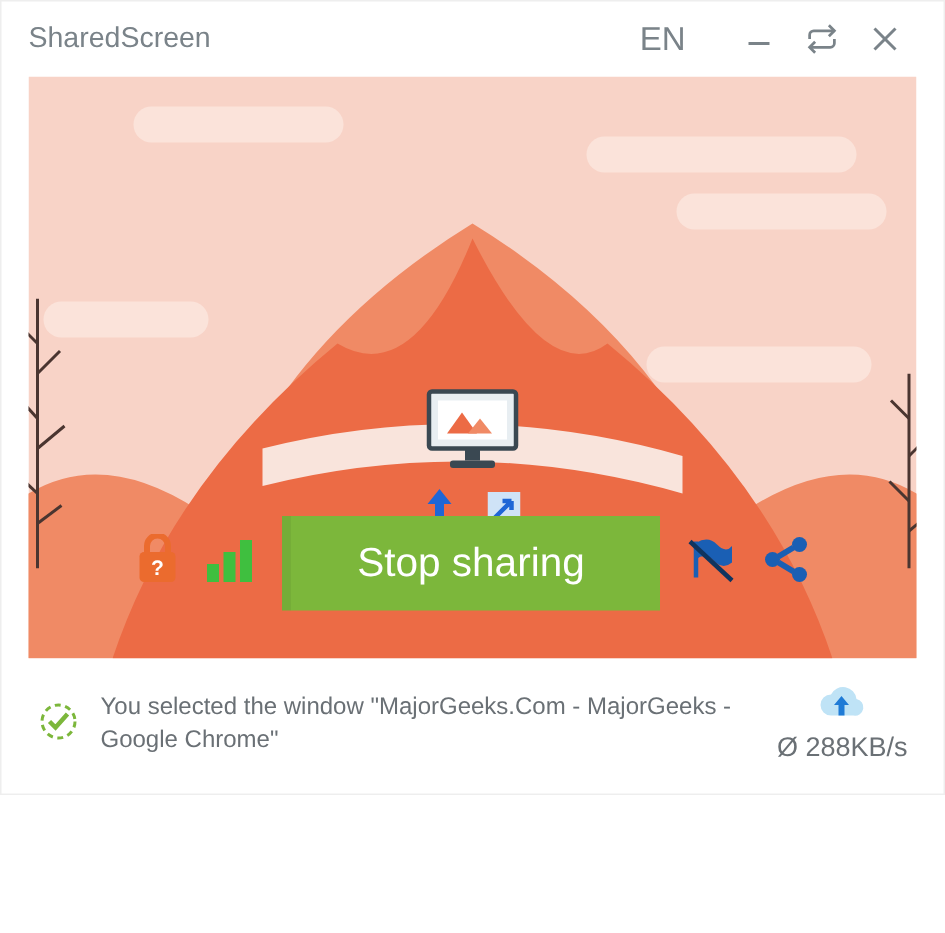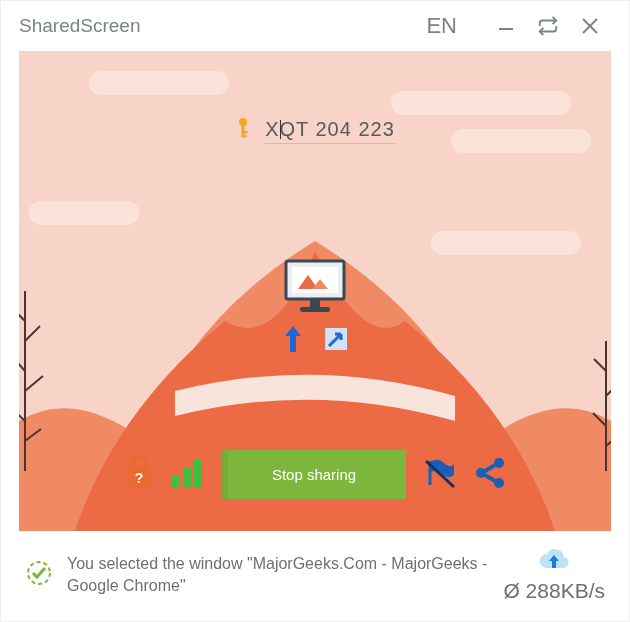--- a/index.html
+++ b/index.html
@@ -1,18 +1,18 @@
 <!DOCTYPE html>
 <html><head>
 <meta charset="utf-8">
 <style>
   * { box-sizing: border-box; margin: 0; padding: 0; }
   body { font-family: "Segoe UI", Arial, sans-serif; }
   .window {
-    width: 630px; height: 622px;
+    width: 630px; height: 530px;
     background: #fff;
     position: relative;
     border: 1px solid #eee;
   }
   .titlebar {
     height: 50px;
     display: flex; align-items: center;
     padding: 0 18px;
     color: #7a8389;
     font-size: 19px;
@@ -44,34 +44,34 @@
   .monitor { position:absolute; top:208px; left:50%; transform:translateX(-50%); }
   .mid-icons { position:absolute; top:275px; left:50%; transform:translateX(-50%); display:flex; gap:22px; align-items:center; }
   .bottom-bar {
     position:absolute; left:0; right:0; bottom:32px;
     display:flex; align-items:center; justify-content:center;
     gap:18px;
     padding:0 40px;
   }
   .stop-btn {
     background:#7cb73b; color:#fff;
-    font-size:15px; 
+    font-size:27px; 
     padding:16px 50px;
     border:none; cursor:pointer;
     box-shadow: inset 6px 0 0 rgba(0,0,0,0.05);
   }
   .statusbar {
     position:absolute; left:18px; right:18px; bottom:10px;
     height:72px;
     display:flex; align-items:center; gap:14px;
     color:#6a7075; font-size:16px;
     padding:0 6px;
   }
   .statusbar .msg { flex:1; line-height:1.35; }
-  .statusbar .net { text-align:center; color:#6a7075; font-size:21px; }
+  .statusbar .net { text-align:center; color:#6a7075; font-size:18px; }
   .net .speed { margin-top:2px; }
   .icon-btn { cursor:pointer; }
 </style>
 </head>
 <body>
 
 <div class="window">
 
   <div class="titlebar">
     <span class="title">SharedScreen</span>
@@ -135,34 +135,20 @@
           <g stroke="#4a3530" stroke-width="2" fill="none">
         <path d="M15 130 L15 0"></path>
             <path d="M15 30 L3 18"></path>
             <path d="M15 55 L28 42"></path>
             <path d="M15 85 L2 72"></path>
             <path d="M15 105 L27 95"></path>
       </g>
         </svg>
     </div>
 
-    <div class="session">
-      <span>
-        <svg width="16" height="22" viewBox="0 0 16 22">
-            <circle cx="8" cy="5" r="4" fill="#f5a623"></circle>
-            <rect x="6.5" y="8" width="3" height="12" fill="#f5a623"></rect>
-            <rect x="6.5" y="14" width="6" height="2.5" fill="#f5a623"></rect>
-            <rect x="6.5" y="18" width="5" height="2.5" fill="#f5a623"></rect>
-          </svg>
-      </span>
-      <span class="code">
-        <span class="cursor"></span>
-        <span>XQT 204 223</span>
-      </span>
-    </div>
 
     <div class="monitor">
       <svg width="62" height="56" viewBox="0 0 62 56">
         <rect x="2" y="2" width="58" height="38" rx="2" fill="#e8eef2" stroke="#3a4852" stroke-width="3"></rect>
         <rect x="8" y="8" width="46" height="26" fill="#fff"></rect>
         <path d="M14 30 L24 16 L34 30 Z" fill="#ec6b45"></path>
         <path d="M28 30 L36 20 L44 30 Z" fill="#f08a65"></path>
         <rect x="26" y="40" width="10" height="8" fill="#3a4852"></rect>
         <rect x="16" y="48" width="30" height="5" rx="2" fill="#3a4852"></rect>
       </svg>

